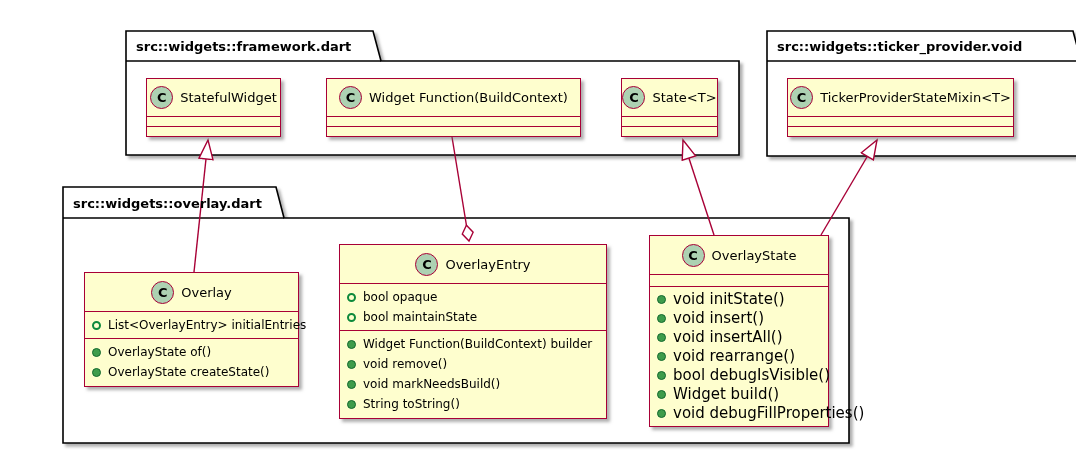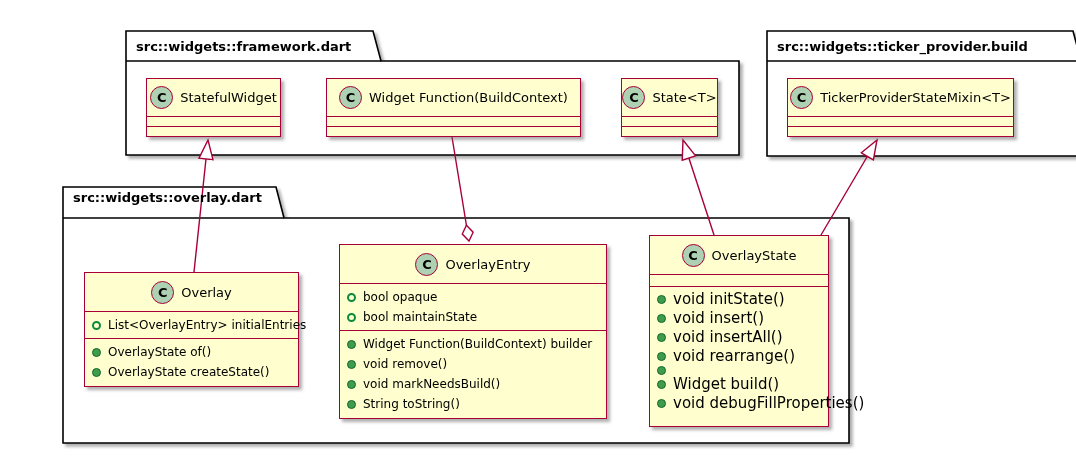--- a/index.html
+++ b/index.html
@@ -73,22 +73,22 @@
       <line class="pkg-line" x1="27" y1="218" x2="248" y2="218"></line>
     </g>
 
     <line class="edge" x1="158" y1="272" x2="172" y2="140" marker-end="url(#tri)"></line>
     <line class="edge" x1="416" y1="137" x2="433" y2="241" marker-end="url(#dia)"></line>
     <line class="edge" x1="678" y1="235" x2="647" y2="140" marker-end="url(#tri)"></line>
     <line class="edge" x1="785" y1="235" x2="841" y2="140" marker-end="url(#tri)"></line>
   </svg>
 
   <div class="pkg-title" style="left:100px;top:35px;">src::widgets::framework.dart</div>
-  <div class="pkg-title" style="left:741px;top:35px;">src::widgets::ticker_provider.build</div>
-  <div class="pkg-title" style="left:37px;top:186px;">src::widgets::overlay.dart</div>
+  <div class="pkg-title" style="left:741px;top:35px;">src::widgets::ticker_provider.void</div>
+  <div class="pkg-title" style="left:37px;top:192px;">src::widgets::overlay.dart</div>
 
   <div class="class-box" style="left:110px;top:78px;width:135px;height:59px;">
     <div class="ctitle">
       <span class="badge">C</span>
       <span class="cname">StatefulWidget</span>
     </div>
     <div class="comp empty"></div>
     <div class="comp empty"></div>
   </div>
 
@@ -195,20 +195,21 @@
       <div class="member tight">
         <span class="micon method"></span>
         <span class="mtext">void insertAll()</span>
       </div>
       <div class="member tight">
         <span class="micon method"></span>
         <span class="mtext">void rearrange()</span>
       </div>
       <div class="member tight">
         <span class="micon method"></span>
+        <span class="mtext">bool debugIsVisible()</span>
       </div>
       <div class="member tight">
         <span class="micon method"></span>
         <span class="mtext">Widget build()</span>
       </div>
       <div class="member tight">
         <span class="micon method"></span>
         <span class="mtext">void debugFillProperties()</span>
       </div>
     </div>

